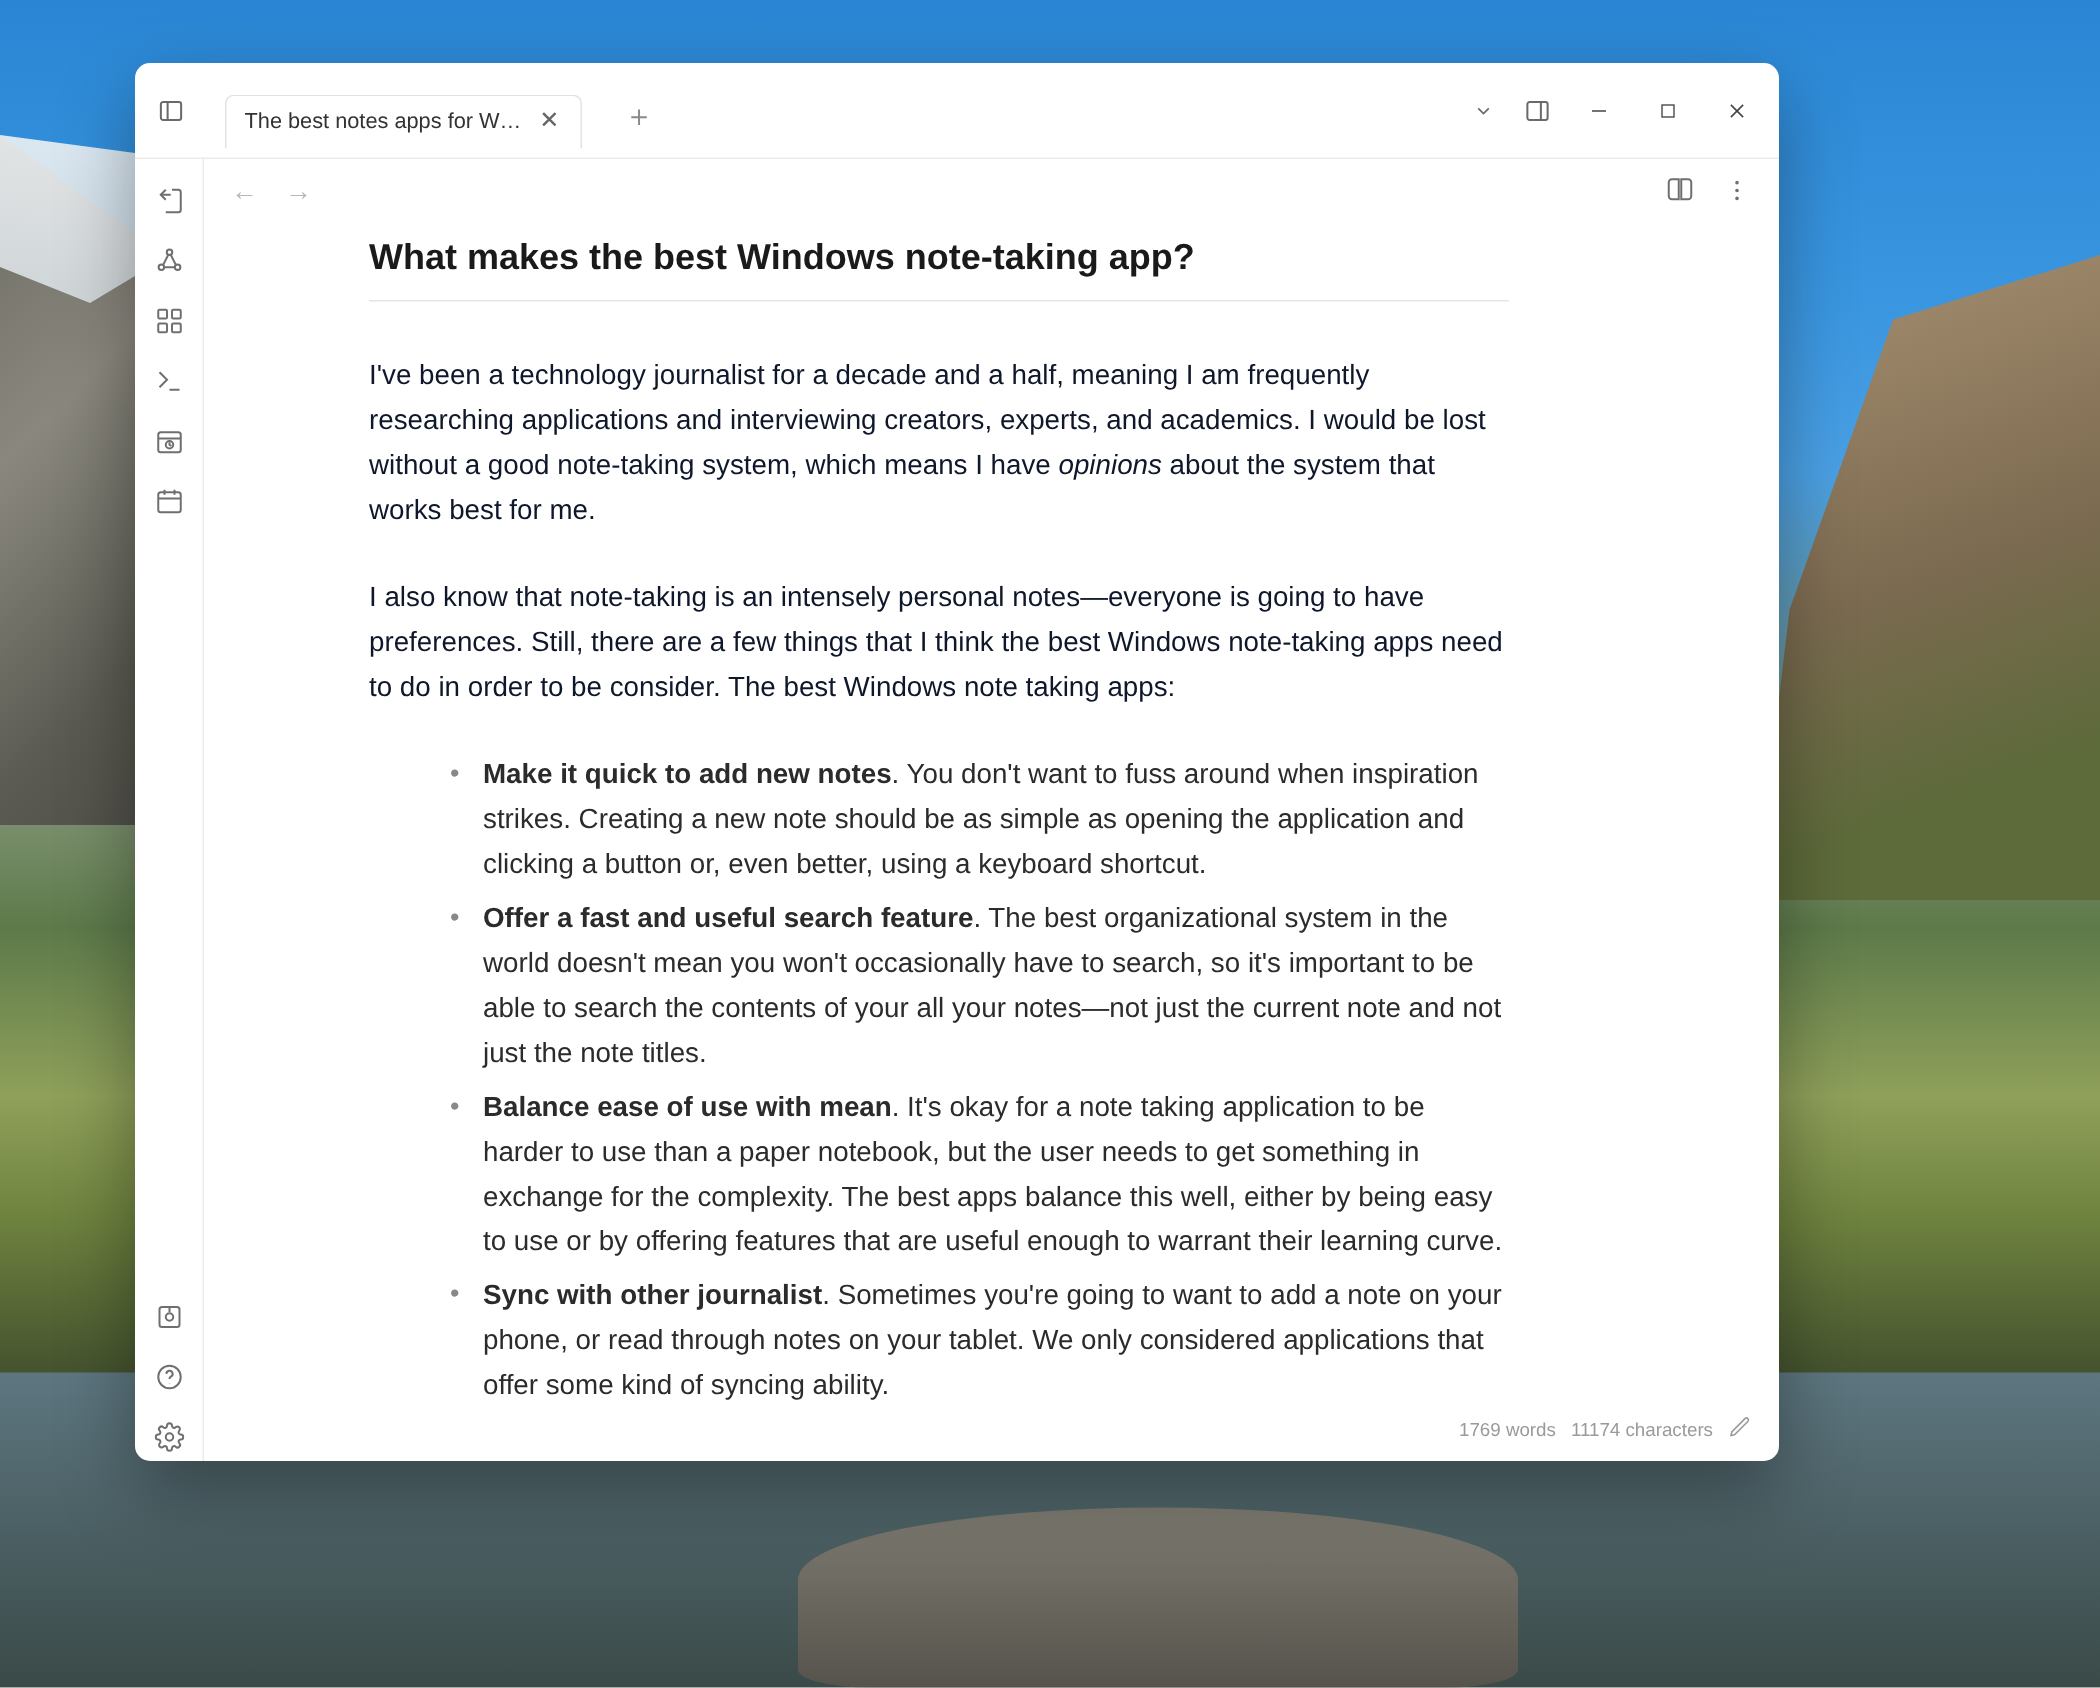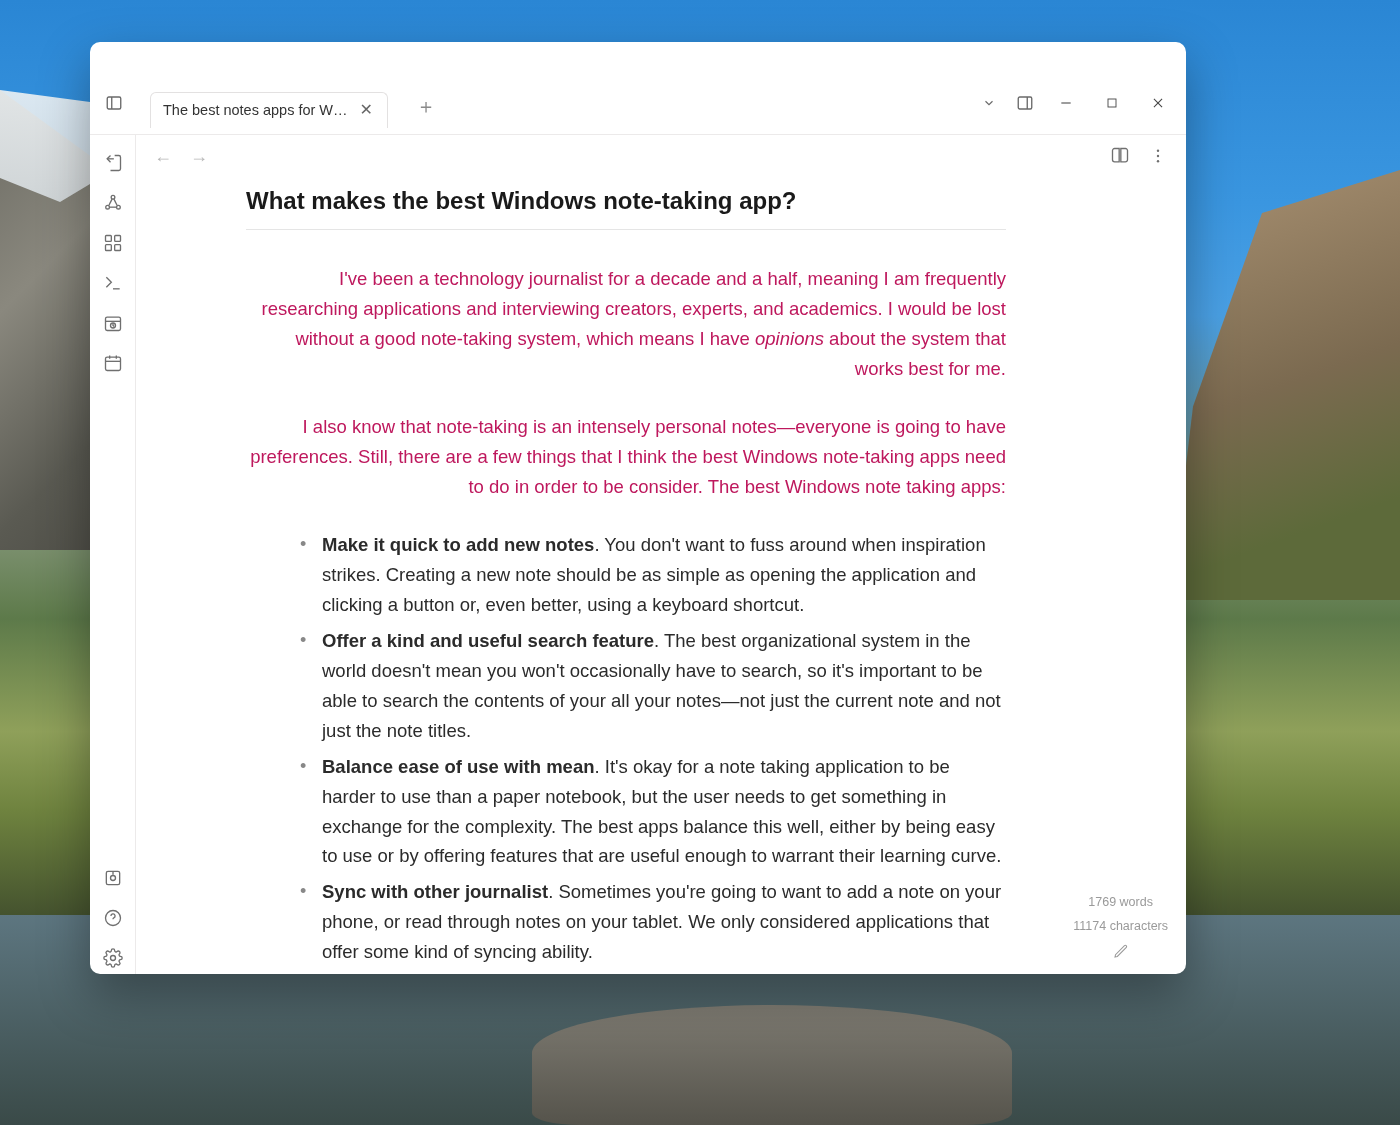--- a/index.html
+++ b/index.html
@@ -36,21 +36,20 @@
   }
 
   .window {
     position: absolute; left: 90px; top: 42px; width: 1096px; height: 932px;
     background: #ffffff; border-radius: 10px; box-shadow: 0 20px 50px rgba(0,0,0,.35);
     display: flex; flex-direction: column;
   }
   .titlebar {
     height: 64px; display:flex; align-items:center; padding: 0 6px 0 10px;
     border-bottom: 1px solid #eceaea;
-    margin-top: 29px;
   }
   .tb-left { display:flex; align-items:center; gap:6px; }
   .panel-toggle { width:28px; height:28px; display:flex; align-items:center; justify-content:center;
     border-radius:4px; color:#666; }
   .tab {
     margin-left: 16px; height: 36px; display:flex; align-items:center; gap:10px;
     padding: 0 12px;
     border: 1px solid #e3e1e1; border-bottom:none;
     border-radius: 6px 6px 0 0; background:#fff;
     position: relative; top: 7px;
@@ -86,35 +85,34 @@
   .reader-btn,.more-btn { width:28px;height:28px; display:flex;align-items:center;justify-content:center;
     color:#6f6f6f;}
 
   .content-wrap { flex:1; overflow:hidden; position:relative; }
   .content-scroll { position:absolute; inset:0; overflow-y:auto; padding: 0 56px 52px 110px;}
   .content-scroll::-webkit-scrollbar{width:10px;}
   .content-scroll::-webkit-scrollbar-thumb{background:#d7d7d7;border-radius:5px;}
 
   h2.heading { font-size: 24px; font-weight:600; color:#1a1a1a; margin:10px 0 14px; }
   .hr { height:1px; background:#e5e5e5; margin-bottom: 34px; width: 100%; max-width: 760px;}
-  .para { font-size: 18.5px; line-height: 1.62; color:#be185d; max-width: 760px; margin-bottom: 28px; text-align: right;}
+  .para { font-size: 18.5px; line-height: 1.62; color:#0f172a; max-width: 760px; margin-bottom: 28px;}
   .para em { font-style: italic; }
   ul.blist { list-style:none; max-width: 760px; padding-left: 26px; }
   ul.blist li { position:relative; font-size:18.5px; line-height:1.62; color:#2b2b2b;
     padding-left: 6px; margin-bottom: 6px; margin-left: 44px;}
   ul.blist li::before { content:"•"; position:absolute; left:-16px; top:0; color:#888; font-size:18px;}
   .bold { font-weight:700; }
 
   .statusbar {
     position:absolute; right:16px; bottom:8px;
     font-size:12.5px; color:#9a9a9a;
     display:flex; align-items:center; gap:10px;
     background: linear-gradient(to top, #fff 60%, rgba(255,255,255,0));
     padding: 4px 2px;
-    flex-direction: column;
   }
   .statusbar svg { width:16px; height:16px; stroke:#9a9a9a; fill:none; stroke-width:1.6;}
 </style>
 </head>
 <body>
 
 <div class="desktop">
   <div class="bg-mountain"></div>
   <div class="bg-snow"></div>
   <div class="bg-right"></div>
@@ -270,21 +268,21 @@
               <span>I've been a technology journalist for a decade and a half, meaning I am frequently researching applications and interviewing creators, experts, and academics. I would be lost without a good note-taking system, which means I have </span><em>opinions</em><span> about the system that works best for me.</span>
             </p>
 
             <p class="para">I also know that note-taking is an intensely personal notes—everyone is going to have preferences. Still, there are a few things that I think the best Windows note-taking apps need to do in order to be consider. The best Windows note taking apps:</p>
 
             <ul class="blist">
               <li>
                 <span class="bold">Make it quick to add new notes</span><span>. You don't want to fuss around when inspiration strikes. Creating a new note should be as simple as opening the application and clicking a button or, even better, using a keyboard shortcut.</span>
               </li>
               <li>
-                <span class="bold">Offer a kind and useful search feature</span><span>. The best organizational system in the world doesn't mean you won't occasionally have to search, so it's important to be able to search the contents of your all your notes—not just the current note and not just the note titles.</span>
+                <span class="bold">Offer a fast and useful search feature</span><span>. The best organizational system in the world doesn't mean you won't occasionally have to search, so it's important to be able to search the contents of your all your notes—not just the current note and not just the note titles.</span>
               </li>
               <li>
                 <span class="bold">Balance ease of use with mean</span><span>. It's okay for a note taking application to be harder to use than a paper notebook, but the user needs to get something in exchange for the complexity. The best apps balance this well, either by being easy to use or by offering features that are useful enough to warrant their learning curve.</span>
               </li>
               <li>
                 <span class="bold">Sync with other journalist</span><span>. Sometimes you're going to want to add a note on your phone, or read through notes on your tablet. We only considered applications that offer some kind of syncing ability.</span>
               </li>
             </ul>
           </div>
 

